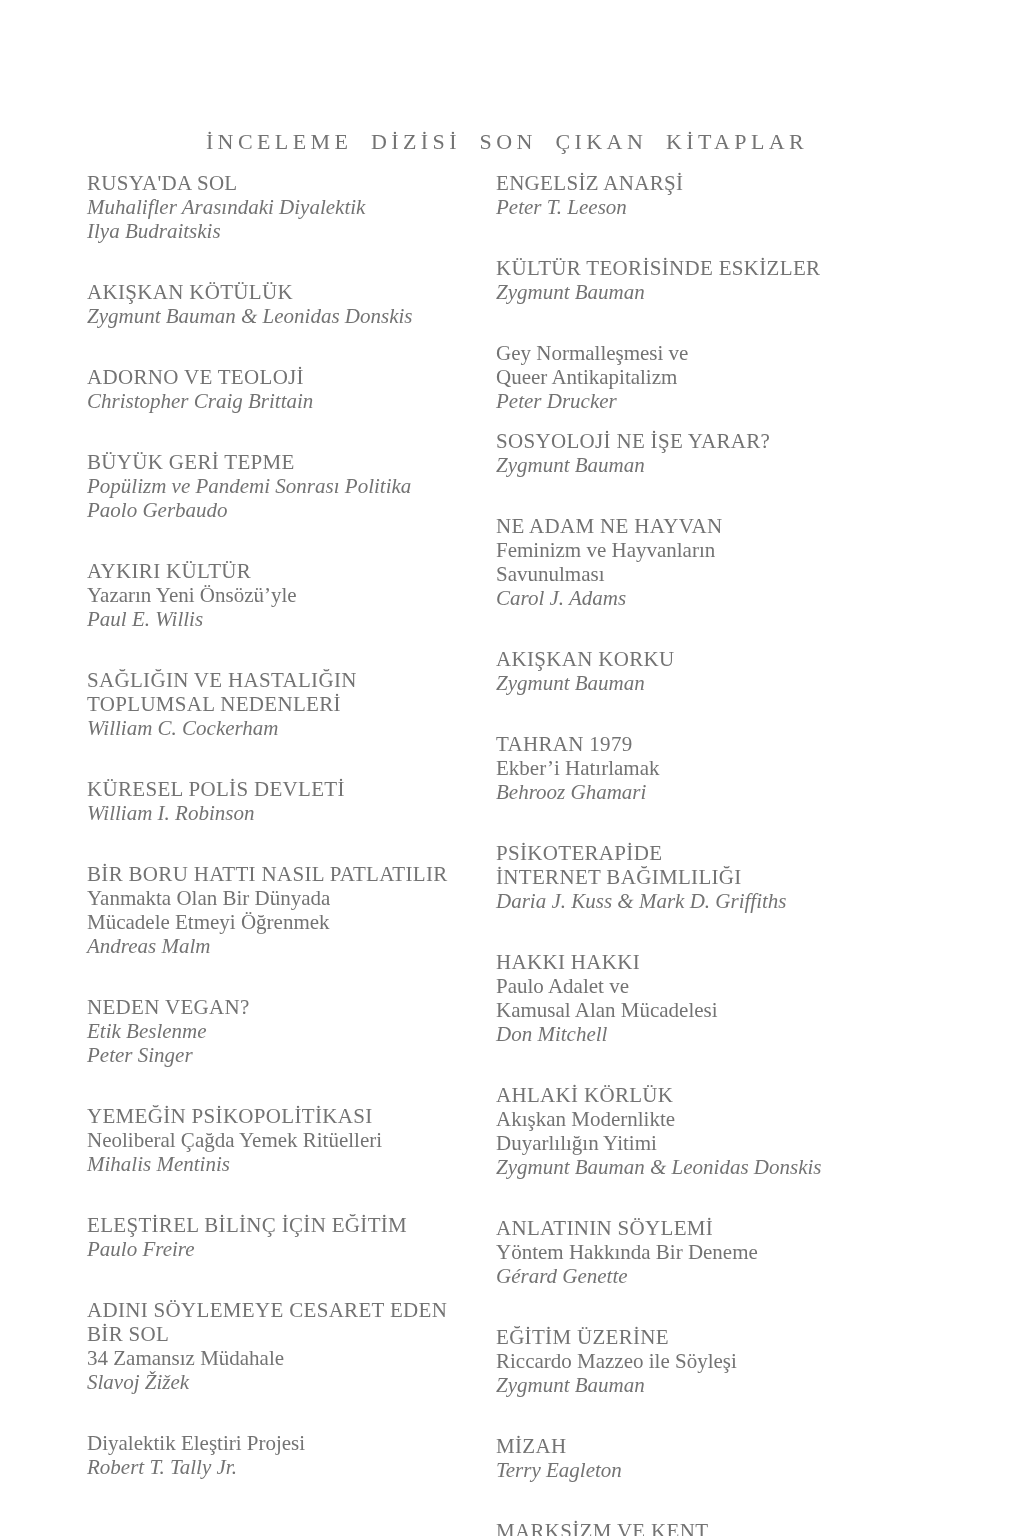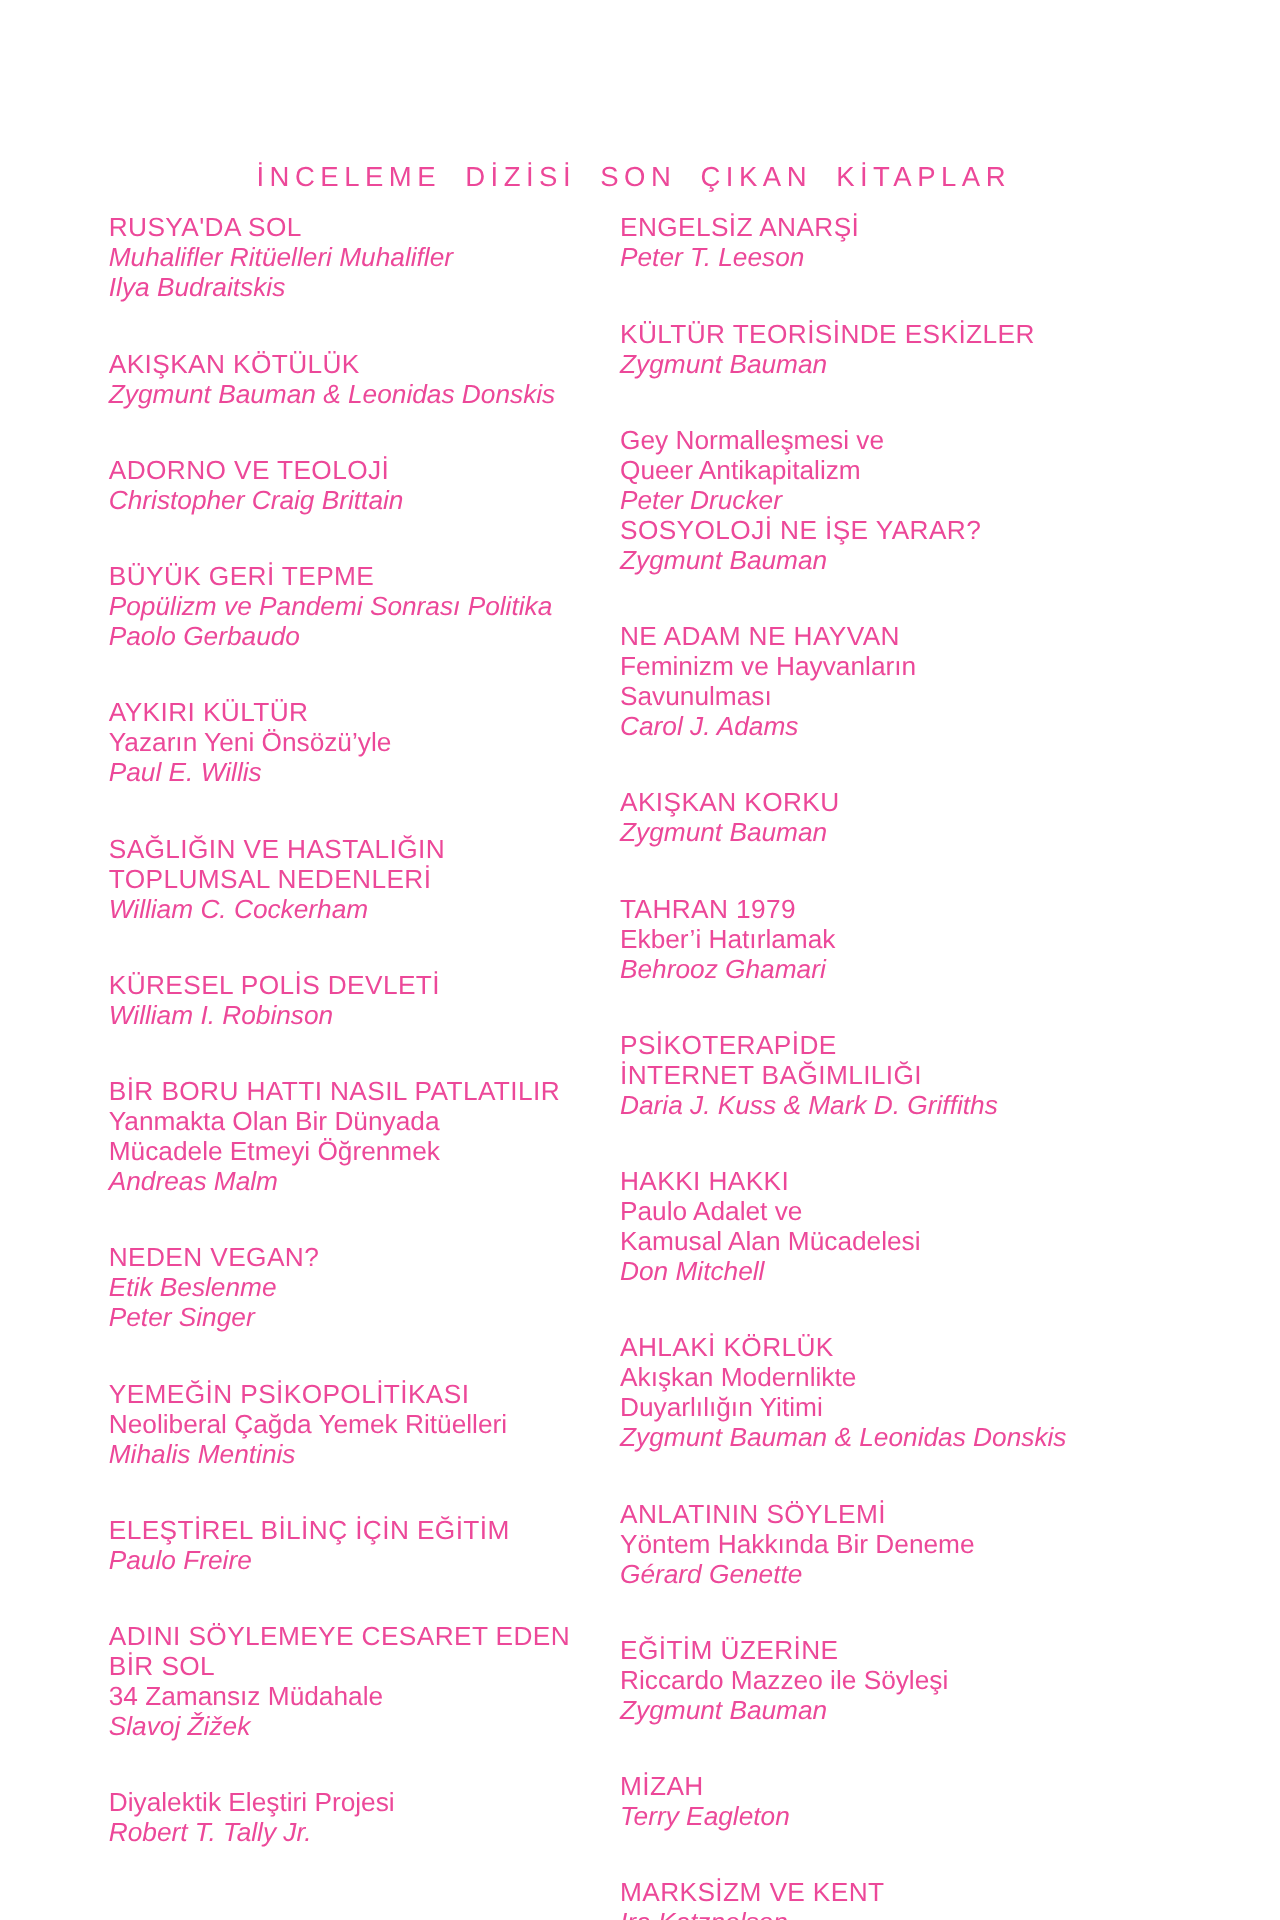--- a/index.html
+++ b/index.html
@@ -6,22 +6,22 @@
   html, body {
     margin: 0;
     padding: 0;
     background: #ffffff;
   }
   .page {
     position: relative;
     width: 1024px;
     height: 1536px;
     background: #ffffff;
-    font-family: Liberation Sans, sans-serif;
-    color: #ec4899;
+    font-family: Liberation Serif, serif;
+    color: #737373;
     overflow: hidden;
   }
   .header {
     position: absolute;
     top: 129px;
     left: 0;
     width: 1014px;
     margin: 0;
     text-align: center;
     font-size: 22px;
@@ -32,40 +32,40 @@
   }
   .col {
     position: absolute;
     top: 171px;
     width: 440px;
   }
   .col-left  { left: 87px; }
   .col-right { left: 496px; }
   .entry { margin-top: 37px; }
   .entry:first-child { margin-top: 0; }
-  .entry.no-gap { margin-top: 0; }
+  .entry.no-gap { margin-top: 16px; }
   .line {
     font-size: 21px;
     line-height: 24px;
     white-space: nowrap;
   }
   .line.title { letter-spacing: 0.015em; }
   .line.sub { font-style: normal; }
   .line.sub-italic,
   .line.author { font-style: italic; }
 </style>
 </head>
 <body>
 
 <div class="page">
   <h1 class="header">İNCELEME DİZİSİ SON ÇIKAN KİTAPLAR</h1>
   <div class="col col-left" id="col-0">
       <div class="entry">
         <div class="line title">RUSYA'DA SOL</div>
-        <div class="line sub-italic">Muhalifler Ritüelleri Muhalifler</div>
+        <div class="line sub-italic">Muhalifler Arasındaki Diyalektik</div>
         <div class="line author">Ilya Budraitskis</div>
       </div>
       <div class="entry">
         <div class="line title">AKIŞKAN KÖTÜLÜK</div>
         <div class="line author">Zygmunt Bauman &amp; Leonidas Donskis</div>
       </div>
       <div class="entry">
         <div class="line title">ADORNO VE TEOLOJİ</div>
         <div class="line author">Christopher Craig Brittain</div>
       </div>

